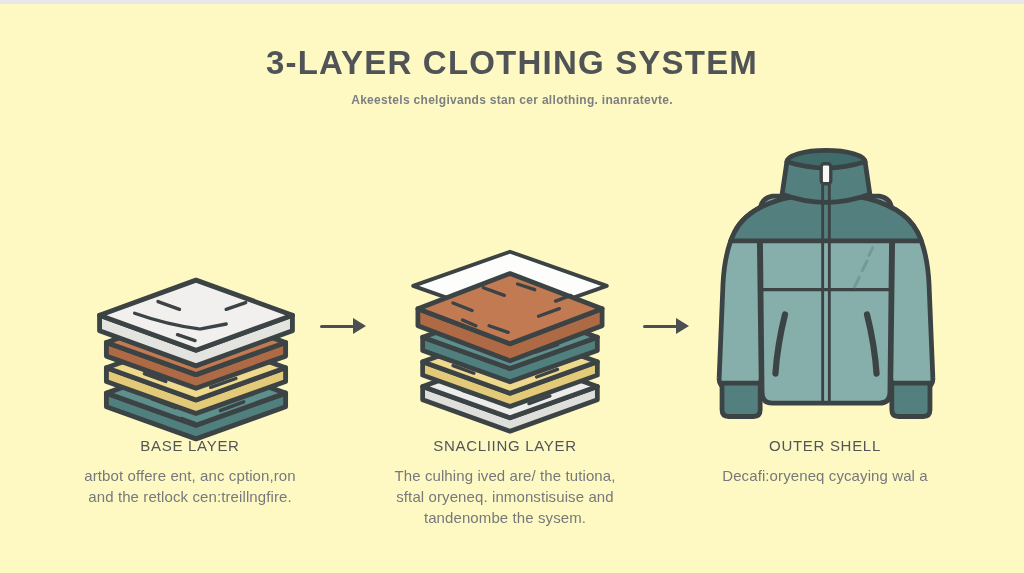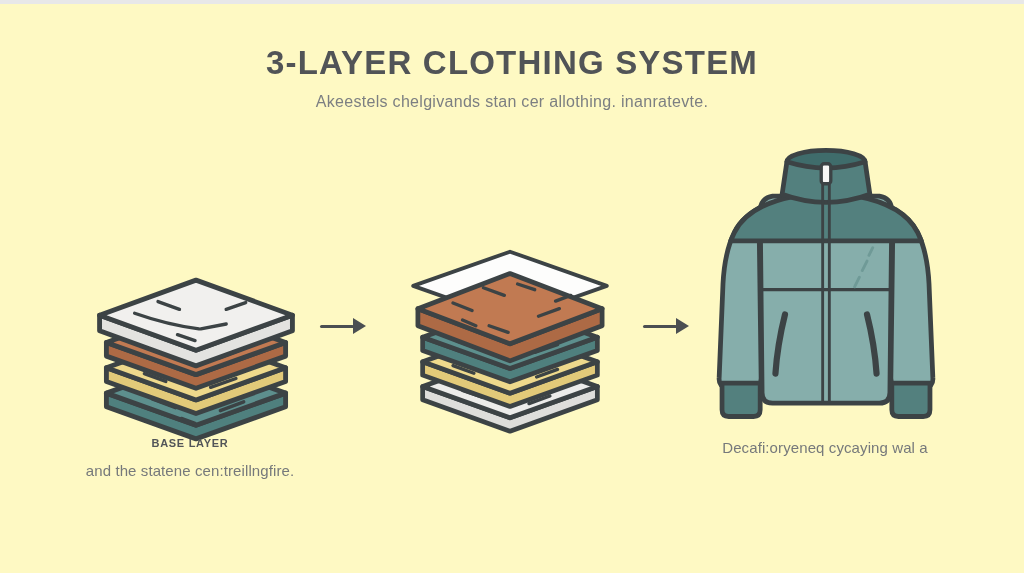--- a/index.html
+++ b/index.html
@@ -8,40 +8,40 @@
     background:#fef9c3;overflow:hidden;
     font-family:"Liberation Sans","DejaVu Sans",sans-serif;
   }
   
   .header{position:absolute;top:40px;left:0;width:1024px;text-align:center;}
   .title{
     margin:0;font-size:33px;font-weight:700;color:#515457;
     letter-spacing:1.2px;
   }
   .subtitle{
-    margin:11px 0 0 0;font-size:16px;color:#7c7f82;letter-spacing:.3px;
+    margin:11px 0 0 0;font-size:12px;color:#7c7f82;letter-spacing:.3px;font-weight:bold;
   }
   
   .illus{position:absolute;}
   .stack1{left:84px;top:272px;width:224px;height:168px;}
   .stack2{left:396px;top:242px;width:228px;height:188px;}
   .jacket{left:702px;top:134px;width:248px;height:288px;}
   
   .arrow{position:absolute;top:314px;width:46px;height:16px;}
   .arrow.a1{left:320px;}
   .arrow.a2{left:643px;}
   .arrow-line{position:absolute;left:0;top:6.5px;width:34px;height:3px;background:#4b4f52;border-radius:2px;}
   .arrow-head{position:absolute;right:0;top:0;width:0;height:0;
     border-top:8px solid transparent;border-bottom:8px solid transparent;border-left:13px solid #4b4f52;}
   
   .section-text{position:absolute;top:433px;width:300px;text-align:center;}
   .section-text.s1{left:40px;}
   .section-text.s2{left:355px;}
   .section-text.s3{left:675px;}
-  .section-label{font-size:11px;font-weight:700;color:#525558;letter-spacing:.7px;margin-bottom:11px;}
+  .section-label{font-size:15px;font-weight:400;color:#525558;letter-spacing:.7px;margin-bottom:11px;}
   .section-desc{font-size:15px;color:#76797b;line-height:21px;letter-spacing:.1px;}
 </style>
 </head>
 <body>
 
 <div class="canvas">
 
   <div class="header">
     <h1 class="title">3-LAYER CLOTHING SYSTEM</h1>
     <p class="subtitle">Akeestels chelgivands stan cer allothing. inanratevte.</p>
@@ -141,24 +141,34 @@
       <rect x="125" y="26" width="10" height="21" rx="3" fill="#f7f7f5" stroke-width="3.5"></rect>
 
       <path fill="none" stroke-width="6.5" stroke-linecap="round" d="M 87 184 Q 79 216 77 246"></path>
       <path fill="none" stroke-width="6.5" stroke-linecap="round" d="M 173 184 Q 181 216 183 246"></path>
     </g>
   </svg>
 
   <div class="section-text s1">
     <div class="section-label">BASE LAYER</div>
     <div class="section-desc">
-      <div>and the statene cen:treillngfire.</div>
+      <div>artbot offere ent, anc cption,ron</div>
+      <div>and the retlock cen:treillngfire.</div>
     </div>
   </div>
 
+  <div class="section-text s2">
+    <div class="section-label">SNACLIING LAYER</div>
+    <div class="section-desc">
+      <div>The culhing ived are/ the tutiona,</div>
+      <div>sftal oryeneq. inmonstisuise and</div>
+      <div>tandenombe the sysem.</div>
+    </div>
+  </div>
 
   <div class="section-text s3">
+    <div class="section-label">OUTER SHELL</div>
     <div class="section-desc">
       <div>Decafi:oryeneq cycaying wal a</div>
     </div>
   </div>
 
 </div>
 
 </body></html>

